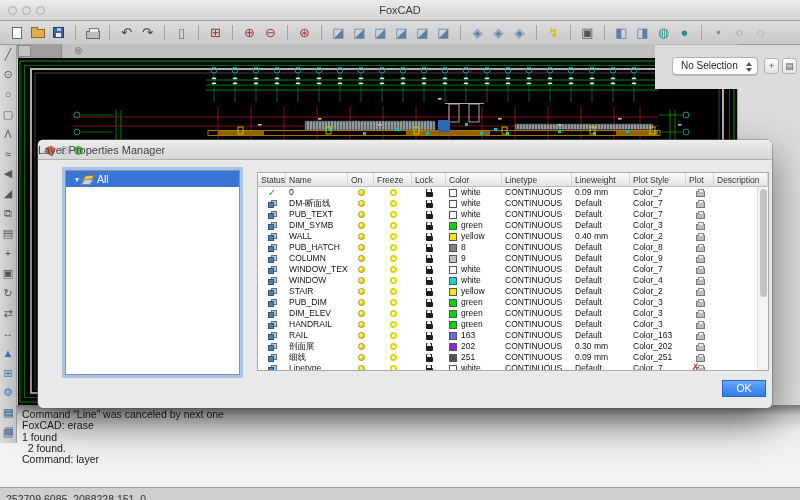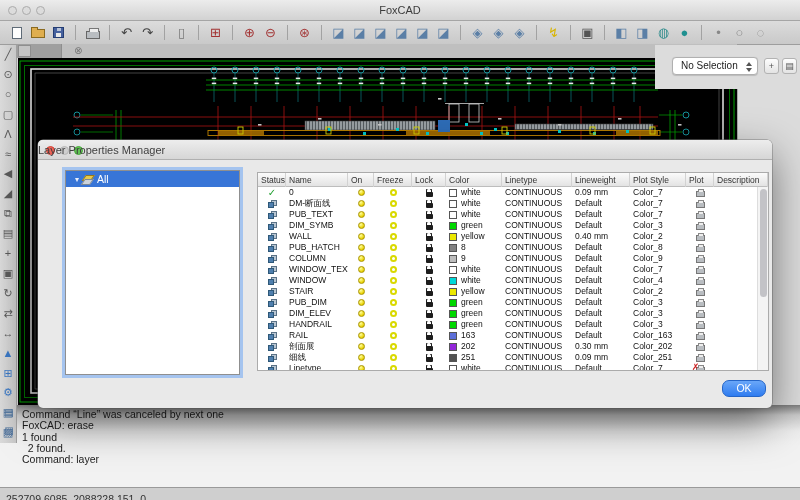--- a/index.html
+++ b/index.html
@@ -117,21 +117,21 @@
   .lockc::before { content:""; position:absolute; top:-3.5px; left:0.5px; width:4px; height:3.5px;
     border:1.2px solid #1d1d1d; border-bottom:none; border-radius:2.5px 2.5px 0 0; }
   .prn { width:9px; height:6px; background:#b9bdc1; border:1px solid #777; position:relative; display:inline-block; margin-top:2px; }
   .prn::before { content:""; position:absolute; top:-2.5px; left:1.5px; width:4px; height:2px;
     background:#eee; border:1px solid #888; border-bottom:none; }
   .noplot-x { position:absolute; color:#cc1f1f; font-size:9px; font-weight:bold; margin-left:-9px; margin-top:-2px; }
   .vscroll { position:absolute; right:0; top:14px; bottom:0; width:11px; background:#f4f4f4; border-left:1px solid #ddd; }
   .vthumb { position:absolute; left:1.5px; top:2px; width:7px; height:108px; background:#c3c3c7; border-radius:4px; }
 
   .ok-btn { position:absolute; left:684px; top:240px; width:44px; height:17px;
-    background:linear-gradient(#6aa7f8,#2f7cf0); border:1px solid #2465c8; border-radius:7px;
+    background:linear-gradient(#6aa7f8,#2f7cf0); border:1px solid #2465c8; border-radius:0;
     color:#fff; font-size:10.5px; text-align:center; line-height:15px; }
 
   
   .command-panel { position:absolute; left:0; top:405px; width:800px; height:82px; z-index:0;
     background:linear-gradient(180deg,#7e7e7e 0px,#c9c9c9 10px,#ededed 26px,#f2f2f2 40px); }
   .cmd-history { position:absolute; left:22px; top:4px; right:6px; }
   .cmd-line { font-size:10.5px; line-height:11.3px; color:#1d1d1d; white-space:pre; }
   .prompt-row { position:absolute; left:22px; top:62px; right:6px; height:16px; }
   .prompt-label { position:absolute; left:0; top:2px; font-size:10.5px; color:#1d1d1d; }
   .cmd-input { position:absolute; left:63px; top:0; width:709px; height:15px; border:1px solid #bdbdbd;

